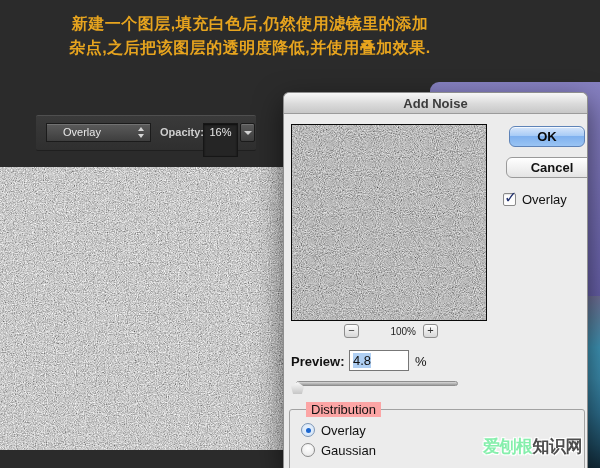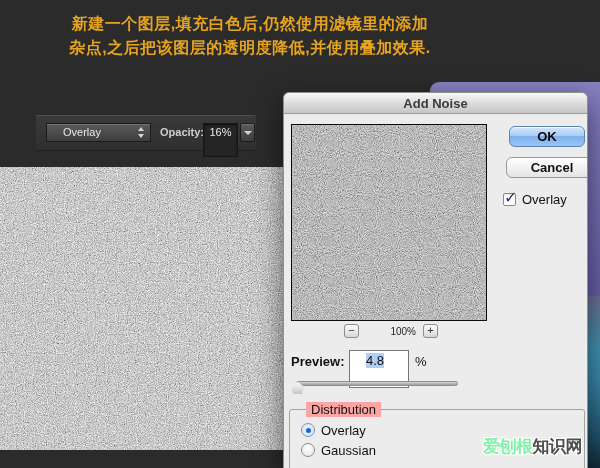--- a/index.html
+++ b/index.html
@@ -67,22 +67,22 @@
     background:linear-gradient(180deg,#FFFFFF,#E4E4E4); border:1px solid #9A9A9A;
     box-shadow:inset 0 1px 0 #fff; }
 
   .preview-row { position:absolute; left:219px; top:99px; }
   .checkbox { position:absolute; left:0; top:1px; width:13px; height:13px; background:#FDFDFD;
     border:1px solid #8A8A8A; border-radius:2px; box-shadow:inset 0 1px 1px rgba(0,0,0,.1); }
   .checkbox .check { position:absolute; left:0; top:-6px; font-size:16px; font-weight:bold; color:#20306E; }
   .preview-row .lbl { margin-left:19px; line-height:15px; }
 
   .amount-label { position:absolute; left:7px; top:261px; font-weight:bold; }
-  .amount-field { position:absolute; left:65px; top:257px; width:60px; height:38px; background:#fff;
-    border:1px solid #777; padding:2px 16px; font-size:13px; }
+  .amount-field { position:absolute; left:65px; top:257px; width:60px; height:21px; background:#fff;
+    border:1px solid #777; padding:2px 3px; font-size:13px; }
   .amount-field .sel { background:#AFCFF3; }
   .percent { position:absolute; left:131px; top:261px; }
 
   .slider-track { position:absolute; left:12px; top:288px; width:162px; height:5px; border-radius:3px;
     background:linear-gradient(180deg,#D8D8D8,#9B9B9B); border:1px solid #8F8F8F; }
   .slider-thumb { position:absolute; left:7px; top:289px; width:13px; height:12px;
     background:linear-gradient(180deg,#FAFAFA,#C6C6C6);
     clip-path:polygon(50% 0,100% 38%,84% 100%,16% 100%,0 38%);
     filter:drop-shadow(0 0 1px #707070); }
 

